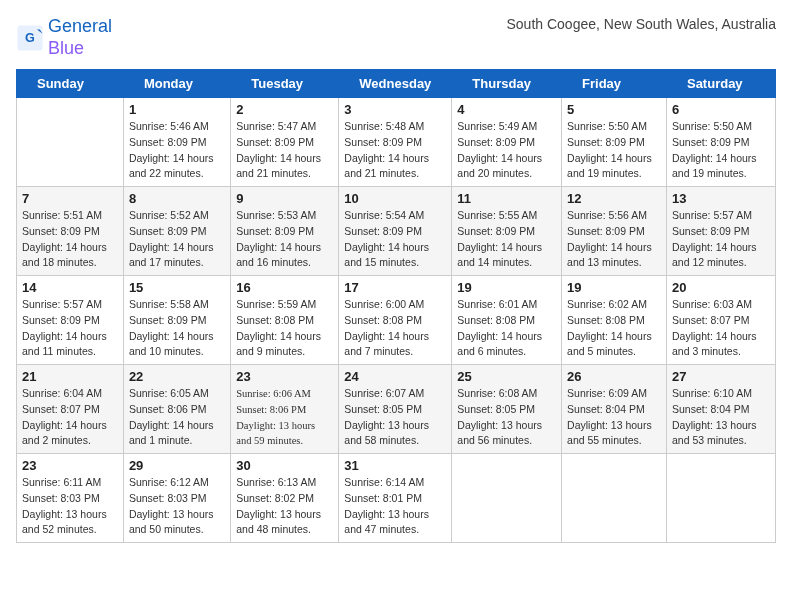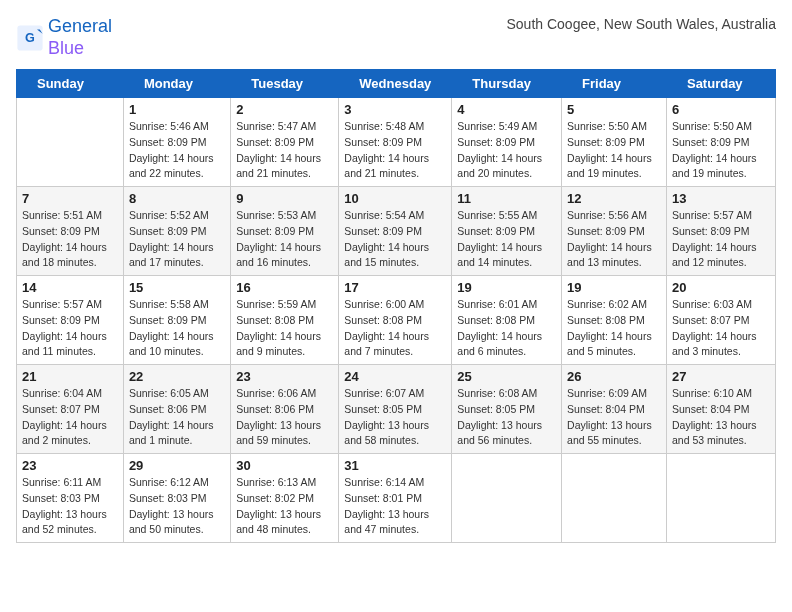--- a/index.html
+++ b/index.html
@@ -278,21 +278,21 @@
         </td>
         <td>
           <div class="day-number">22</div>
           <div class="day-detail" style="white-space: pre-line;">Sunrise: 6:05 AM
 Sunset: 8:06 PM
 Daylight: 14 hours
 and 1 minute.</div>
         </td>
         <td>
           <div class="day-number">23</div>
-          <div class="day-detail" style="white-space: pre-line;">Sunrise: 6:06 AM
+          <div class="day-detail" style="white-space: pre-line; font-family: Liberation Serif, serif;">Sunrise: 6:06 AM
 Sunset: 8:06 PM
 Daylight: 13 hours
 and 59 minutes.</div>
         </td>
         <td>
           <div class="day-number">24</div>
           <div class="day-detail" style="white-space: pre-line;">Sunrise: 6:07 AM
 Sunset: 8:05 PM
 Daylight: 13 hours
 and 58 minutes.</div>

